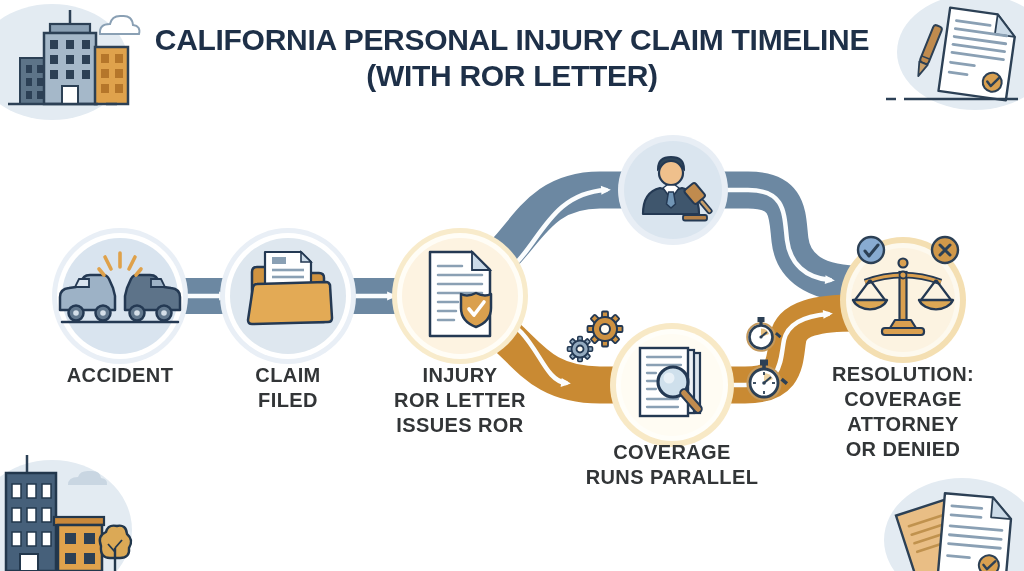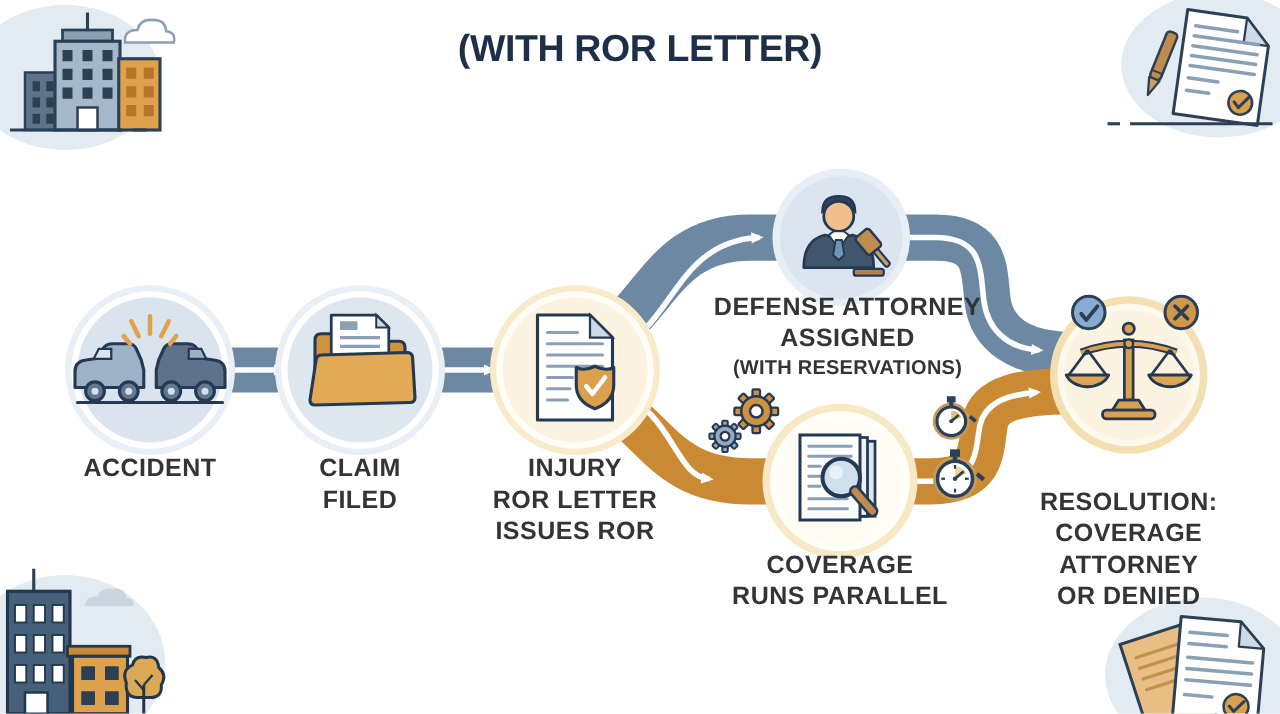--- a/index.html
+++ b/index.html
@@ -19,20 +19,21 @@
   }
   .node-label .sub{font-size:16px;line-height:21px;letter-spacing:0.2px;}
   .node-label div{white-space:nowrap;}
 </style>
 </head>
 <body>
 
 <div class="canvas">
 
   <div class="title">
+    <div>CALIFORNIA PERSONAL INJURY CLAIM TIMELINE</div>
     <div>(WITH ROR LETTER)</div>
   </div>
 
   <svg class="scene" width="1024" height="571" viewBox="0 0 1024 571">
     <defs>
       <marker id="ah" viewBox="0 0 6 6" refX="3" refY="3" markerWidth="2.6" markerHeight="2.6" orient="auto">
         <path d="M0.5 0.7 L5.5 3 L0.5 5.3 Z" fill="#fbfdfe"></path>
       </marker>
     </defs>
 
@@ -370,31 +371,26 @@
     <div>CLAIM</div>
     <div>FILED</div>
   </div>
 
   <div class="node-label" style="left:350px;top:363px;width:220px;">
     <div>INJURY</div>
     <div>ROR LETTER</div>
     <div>ISSUES ROR</div>
   </div>
 
-  <div class="node-label" style="left:538px;top:234px;width:280px;">
-    <div>DEFENSE ATTORNEY</div>
-    <div>ASSIGNED</div>
-    <div class="sub">(WITH RESERVATIONS)</div>
-  </div>
 
   <div class="node-label" style="left:542px;top:440px;width:260px;">
     <div>COVERAGE</div>
     <div>RUNS PARALLEL</div>
   </div>
 
-  <div class="node-label" style="left:783px;top:362px;width:240px;margin-top:28px;">
+  <div class="node-label" style="left:783px;top:362px;width:240px;">
     <div>RESOLUTION:</div>
     <div>COVERAGE</div>
     <div>ATTORNEY</div>
     <div>OR DENIED</div>
   </div>
 
 </div>
 
 </body></html>

